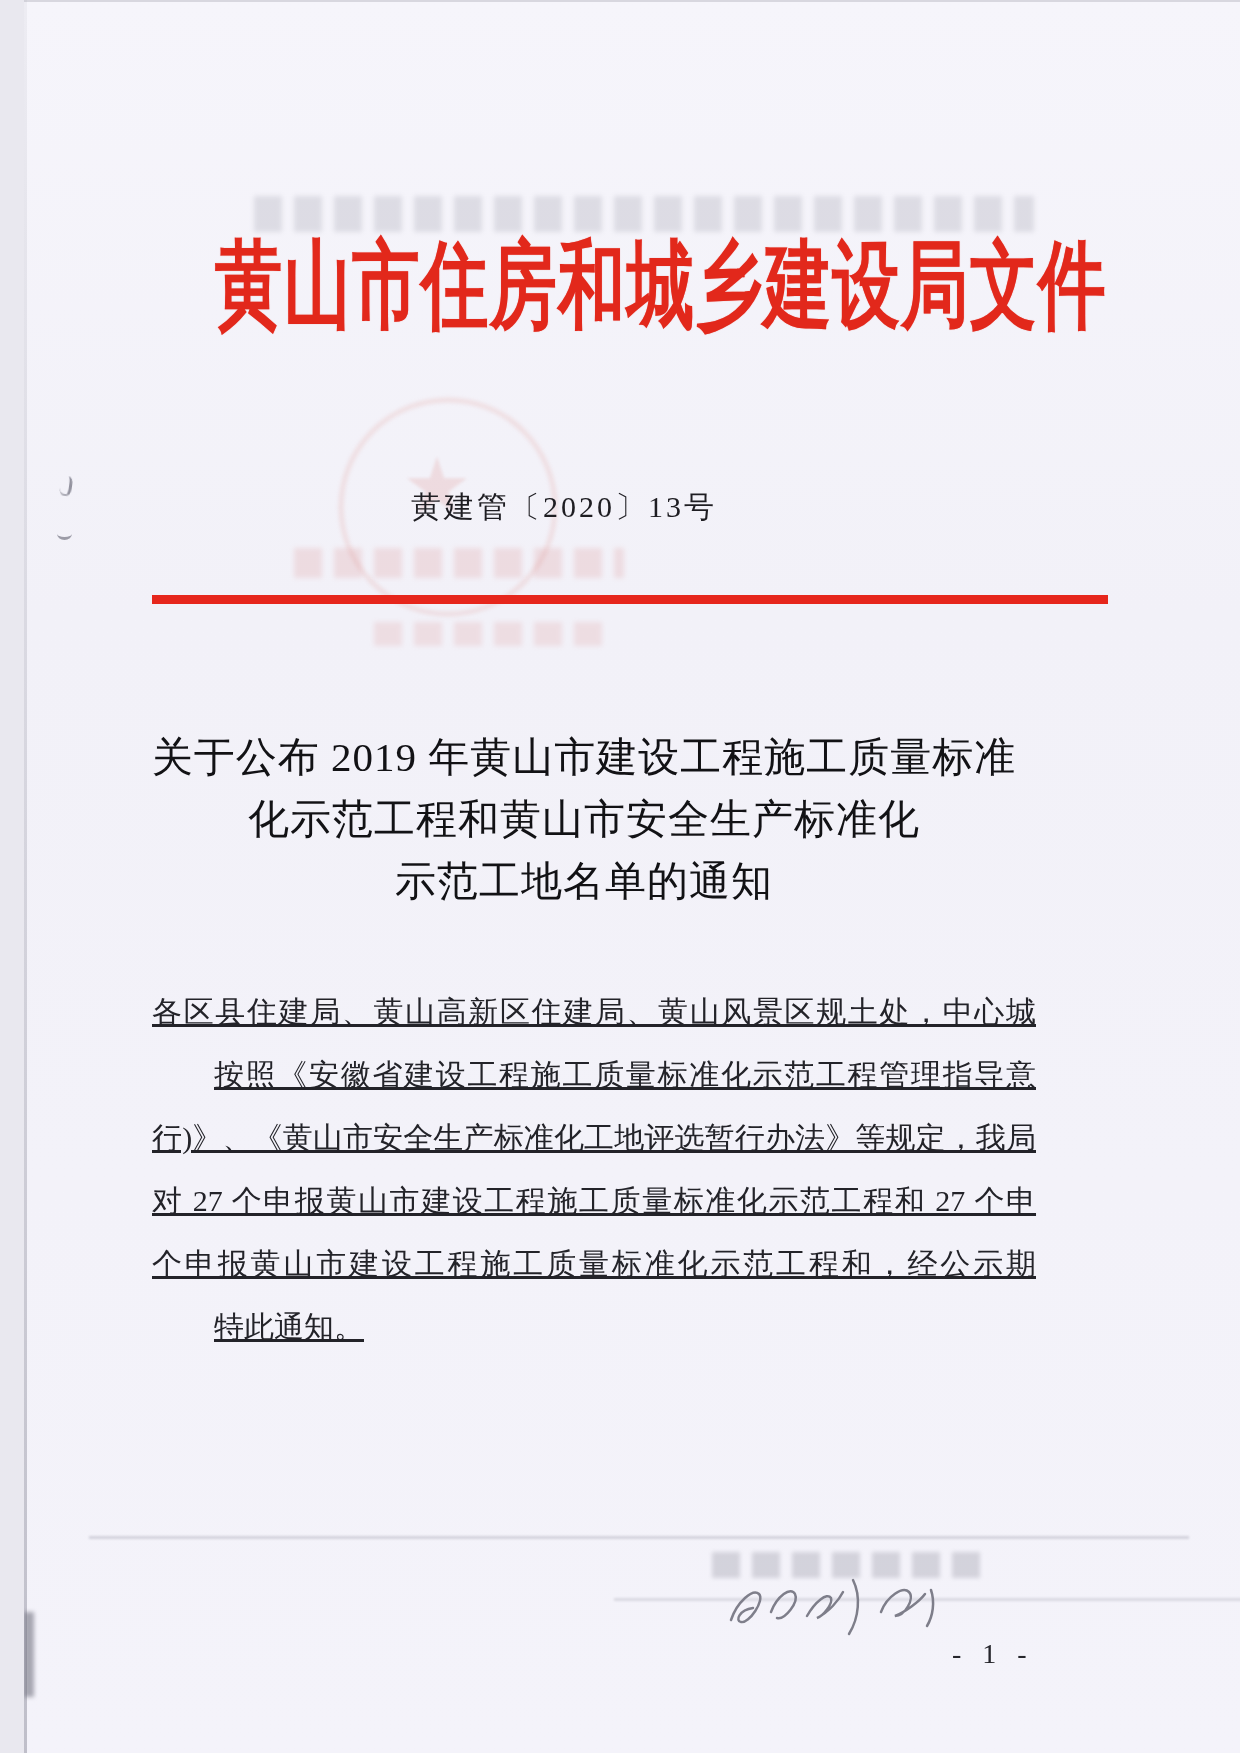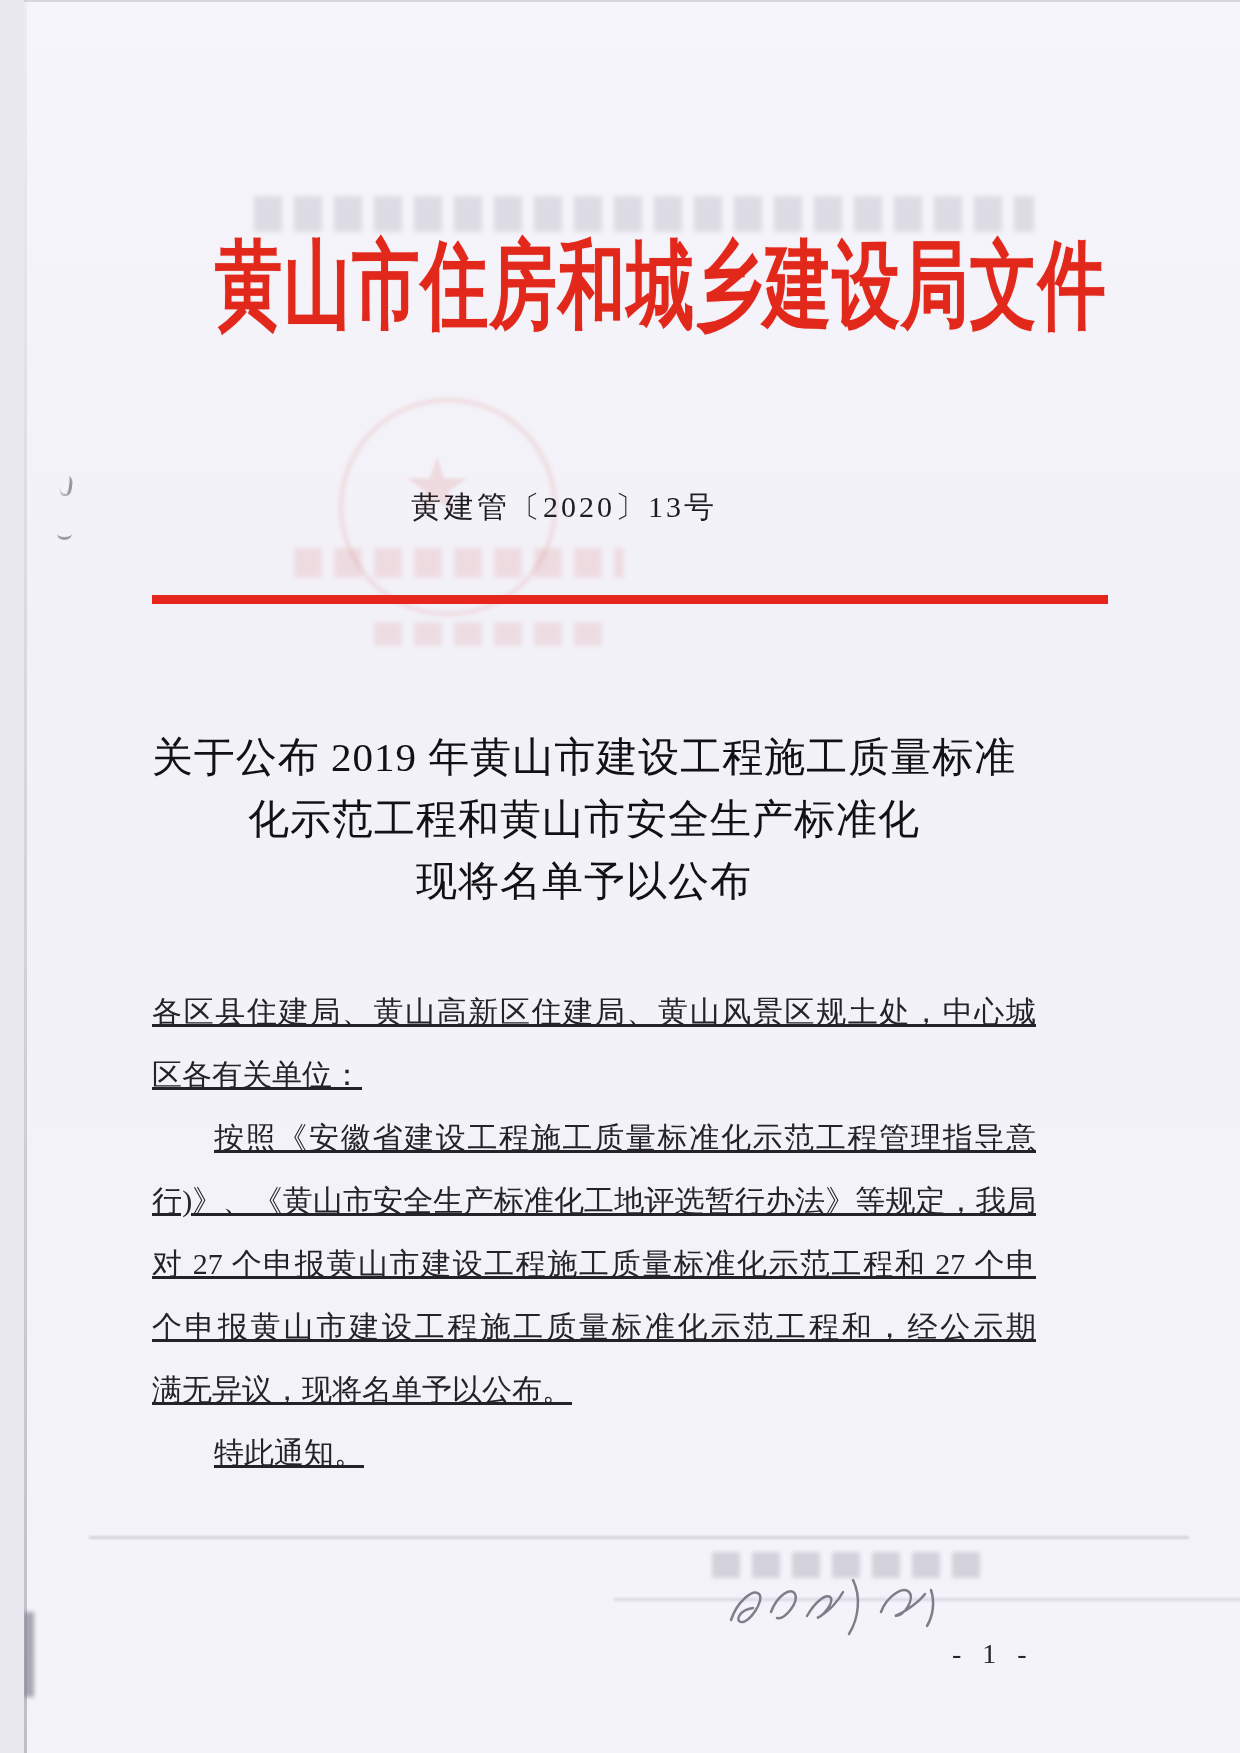--- a/index.html
+++ b/index.html
@@ -75,31 +75,29 @@
 
   <div class="header-title">
     <span class="header-inner">黄山市住房和城乡建设局文件</span>
   </div>
   <div class="doc-number">黄建管〔2020〕13号</div>
   <div class="red-rule"></div>
 
   <div class="doc-title">
     <div>关于公布 2019 年黄山市建设工程施工质量标准</div>
     <div>化示范工程和黄山市安全生产标准化</div>
-    <div>现将名单予以公布</div>
+    <div>示范工地名单的通知</div>
   </div>
 
   <div class="body-text">
     <div class="b-line just">各区县住建局、黄山高新区住建局、黄山风景区规土处，中心城</div>
-    <div class="b-line">区各有关单位：</div>
     <div class="b-line just indent">按照《安徽省建设工程施工质量标准化示范工程管理指导意</div>
     <div class="b-line just">行)》、《黄山市安全生产标准化工地评选暂行办法》等规定，我局</div>
     <div class="b-line just">对 27 个申报黄山市建设工程施工质量标准化示范工程和 27 个申</div>
     <div class="b-line just">个申报黄山市建设工程施工质量标准化示范工程和，经公示期</div>
-    <div class="b-line">满无异议，现将名单予以公布。</div>
     <div class="b-line indent">特此通知。</div>
   </div>
 
   <div class="rule-faint rf1"></div>
   <div class="ghost ghost-bottom"></div>
 
   <svg class="signature" width="240" height="72" viewBox="0 0 240 72">
     <g fill="none" stroke="#72727e" stroke-width="2.5" stroke-linecap="round" opacity="0.9">
       <path d="M12,48 C18,30 34,16 40,22 C46,28 30,52 22,50 C16,49 20,38 34,36"></path>
       <path d="M52,40 C58,24 72,14 76,22 C80,30 66,48 58,46"></path>

